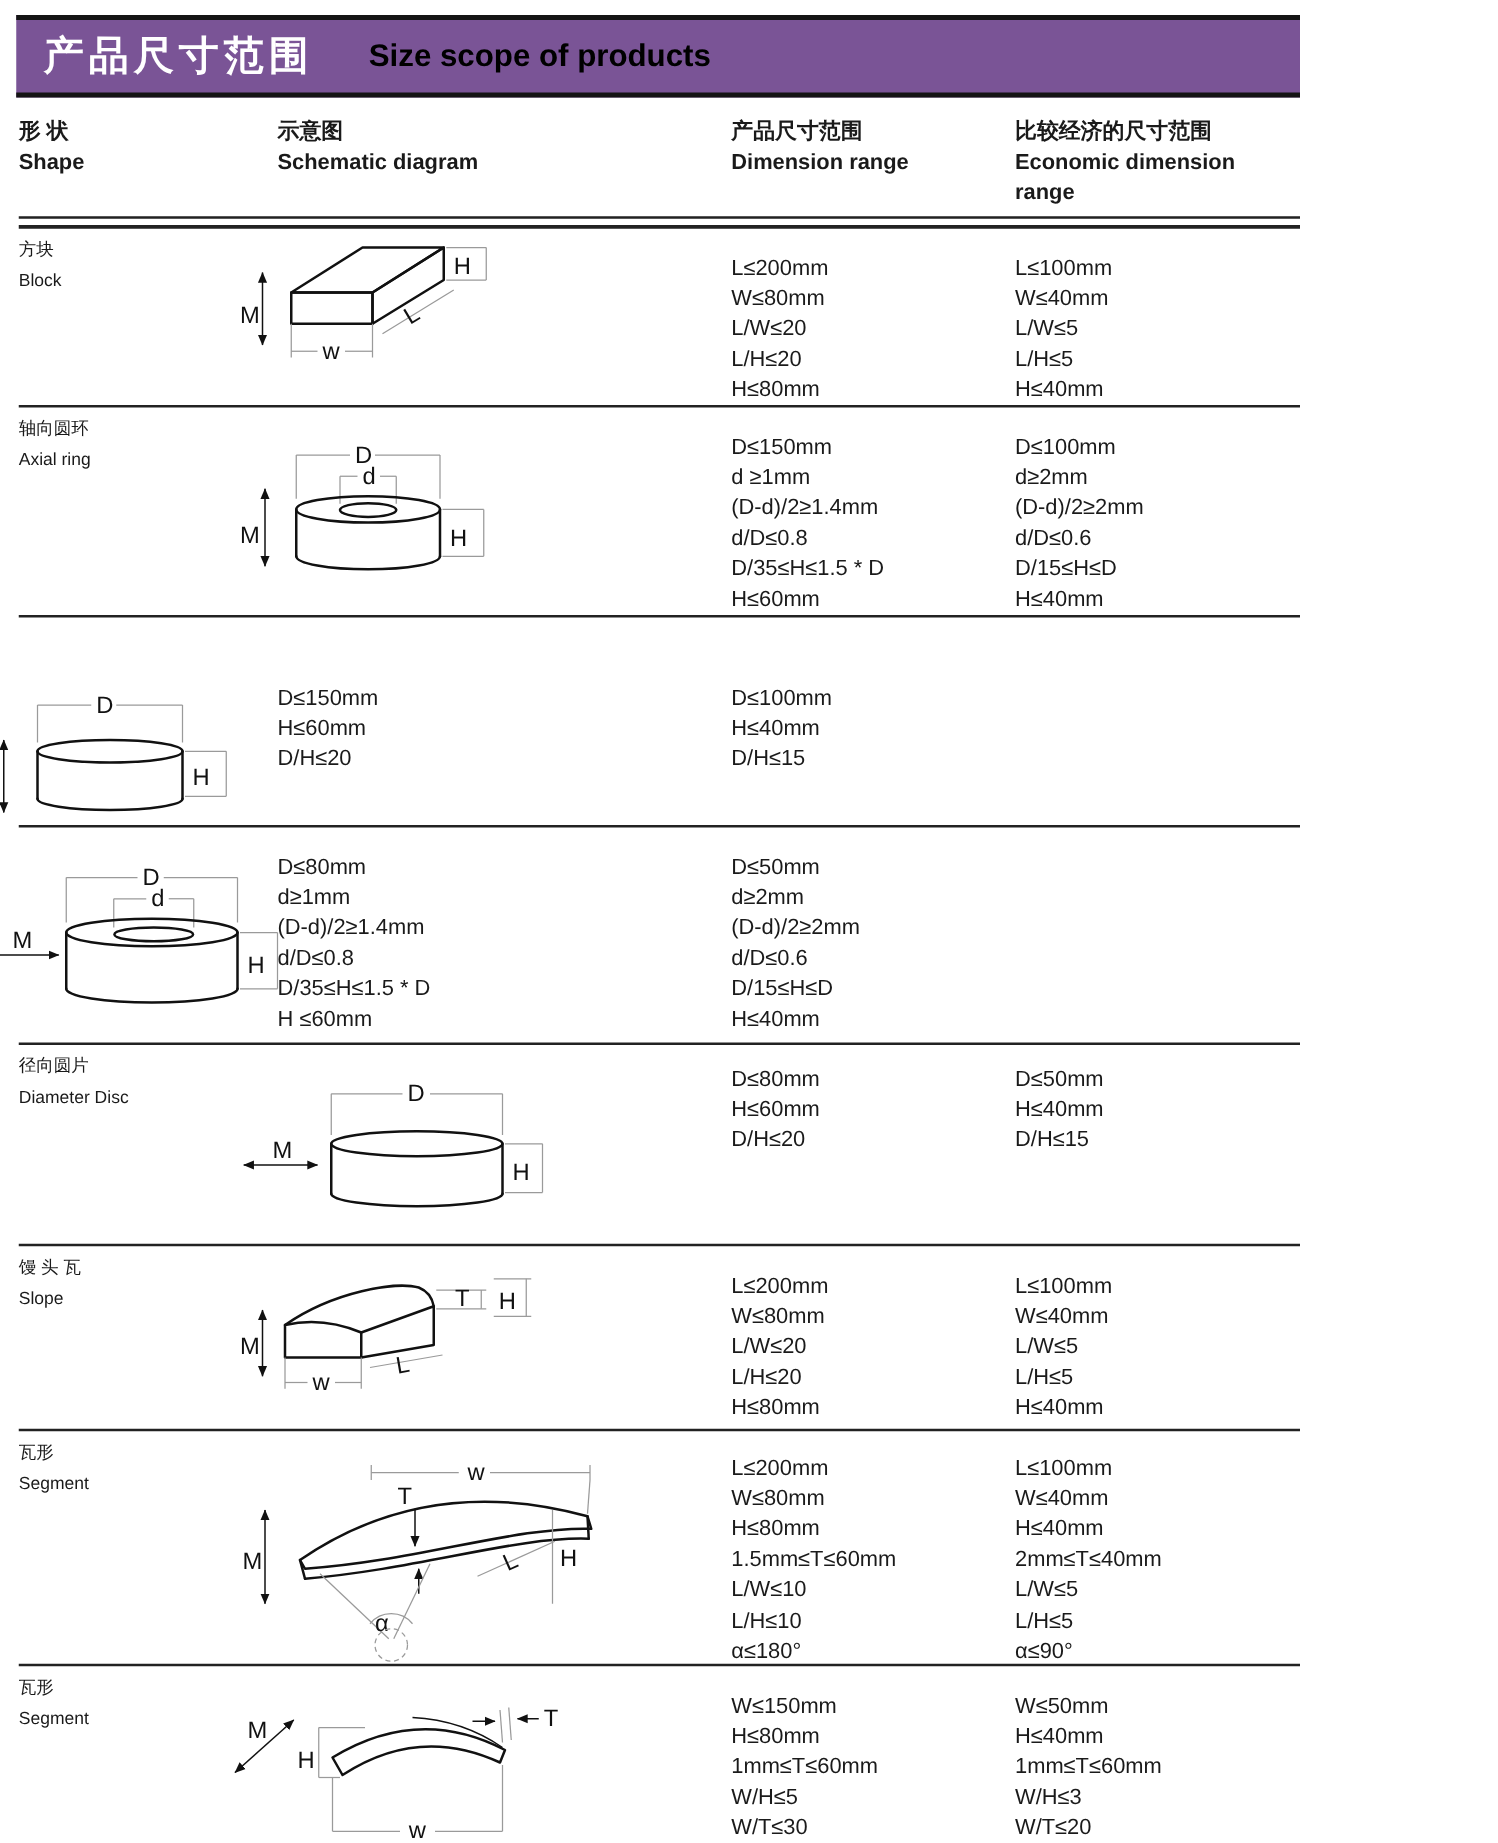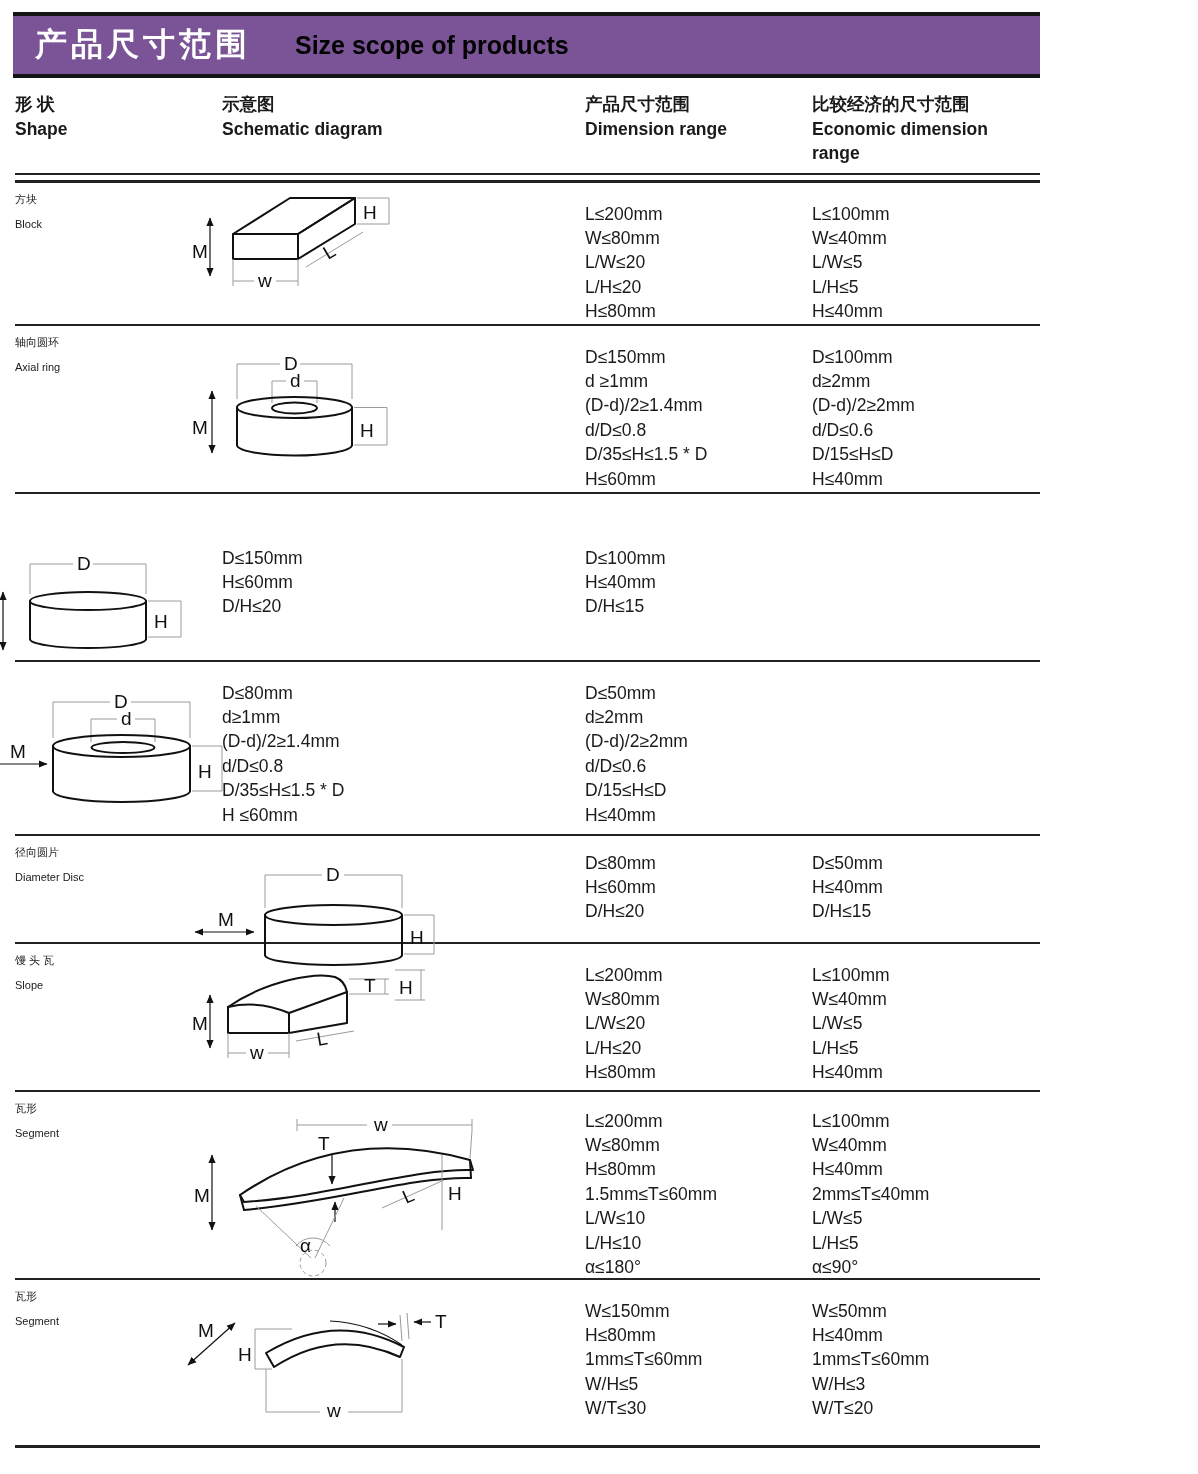--- a/index.html
+++ b/index.html
@@ -37,26 +37,26 @@
   .row {
     margin-left:15px; width:1025px;
     display:grid; grid-template-columns:207px 363px 227px 228px;
     border-bottom:2px solid #222;
     box-sizing:border-box;
   }
   .row-1 { height:143px; }
   .row-2 { height:168px; }
   .row-3 { height:168px; }
   .row-4 { height:174px; }
-  .row-5 { height:108px; }
+  .row-5 { height:161px; }
   .row-6 { height:148px; }
   .row-7 { height:188px; }
   .row-8 { height:168px; border-bottom-width:3px; }
 
-  .shape-cell { padding-top:4px; font-size:11px; line-height:25px; }
+  .shape-cell { padding-top:4px; font-size:14px; line-height:25px; }
   .spec-cell  { padding-top:19px; font-size:17.5px; line-height:24.4px; white-space:nowrap; }
   .row-3 .spec-cell { padding-top:52px; }
   .row-3 .shape-cell > div + div { margin-top:11px; }
   .row-5 .spec-cell { padding-top:15px; }
   .row-7 .spec-cell { padding-top:17px; }
   .row-8 .spec-cell { }
 
   .diagram-cell { position:relative; }
   .diagram-cell svg { display:block; margin-left:-30px; overflow:visible; }
   .row-8 .diagram-cell svg { margin-left:-42px; }

